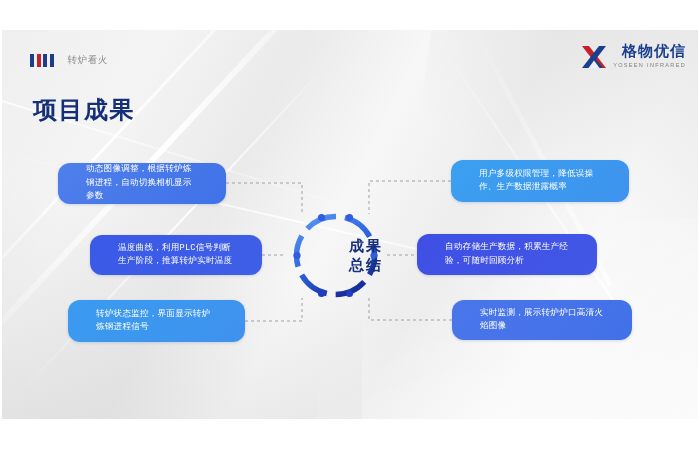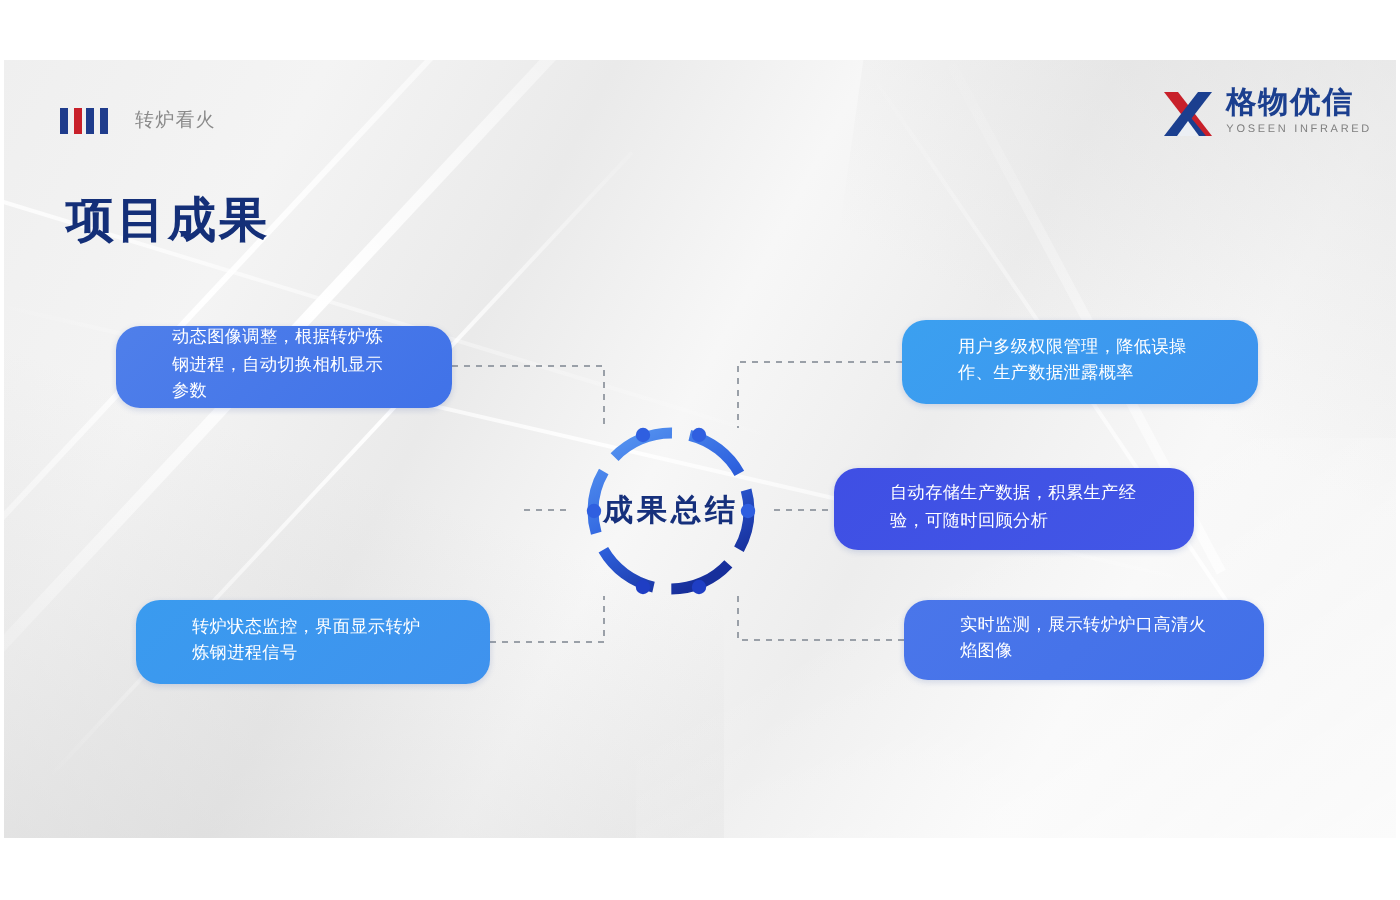--- a/index.html
+++ b/index.html
@@ -44,35 +44,35 @@
 
   
   .kicker{position:absolute;left:30px;top:52px;display:flex;align-items:center;height:16px;}
   .bars{display:flex;gap:2.5px;}
   .bar{width:4px;height:13px;}
   .kicker-label{margin-left:14px;font-size:9.5px;color:#8a8a8a;letter-spacing:.6px;
       font-family:"DejaVu Sans","Liberation Sans",sans-serif;}
 
   .logo{position:absolute;right:14px;top:44px;display:flex;align-items:center;}
   .logo-mark{width:26px;height:24px;margin-right:6px;}
-  .logo-text{display:flex;flex-direction:column;justify-content:center;}
+  .logo-text{display:flex;flex-direction:column;justify-content:center;text-align:right;}
   .logo-cn{font-size:15px;line-height:15px;color:#1b3f8f;font-weight:bold;letter-spacing:1px;
       font-family:"DejaVu Sans","Liberation Sans",sans-serif;}
   .logo-en{font-size:5.5px;line-height:8px;color:#7e7e7e;letter-spacing:1.35px;margin-top:2px;
       font-family:"Liberation Sans",sans-serif;}
 
   .page-title{position:absolute;left:33px;top:94px;font-size:24px;font-weight:bold;
       color:#142f78;letter-spacing:1.5px;
       font-family:"DejaVu Sans","Liberation Sans",sans-serif;}
 
   
   .hub{position:absolute;left:288px;top:208px;width:95px;height:95px;}
   .hub svg{position:absolute;left:0;top:0;}
   .hub-label{position:absolute;left:0;top:0;width:95px;height:95px;
-      display:flex;flex-direction:row;align-items:center;justify-content:center;
+      display:flex;flex-direction:column;align-items:flex-end;justify-content:center;
       font-size:15px;font-weight:bold;color:#16307c;line-height:19px;letter-spacing:2px;
       font-family:"DejaVu Sans","Liberation Sans",sans-serif;}
 
   
   .wires{position:absolute;left:0;top:0;width:700px;height:450px;pointer-events:none;}
 
   
   .card{position:absolute;border-radius:12px;color:#ffffff;
       font-size:8.6px;line-height:13.5px;letter-spacing:.2px;
       padding:9px 28px;box-sizing:border-box;
@@ -174,20 +174,23 @@
     </svg>
     <div class="hub-label">
       <span>成果</span>
       <span>总结</span>
     </div>
   </div>
 
   <div class="card c-l1">
     <span>动态图像调整，根据转炉炼钢进程，自动切换相机显示参数</span>
   </div>
+  <div class="card c-l2">
+    <span>温度曲线，利用PLC信号判断生产阶段，推算转炉实时温度</span>
+  </div>
   <div class="card c-l3">
     <span>转炉状态监控，界面显示转炉炼钢进程信号</span>
   </div>
   <div class="card c-r1">
     <span>用户多级权限管理，降低误操作、生产数据泄露概率</span>
   </div>
   <div class="card c-r2">
     <span>自动存储生产数据，积累生产经验，可随时回顾分析</span>
   </div>
   <div class="card c-r3">

